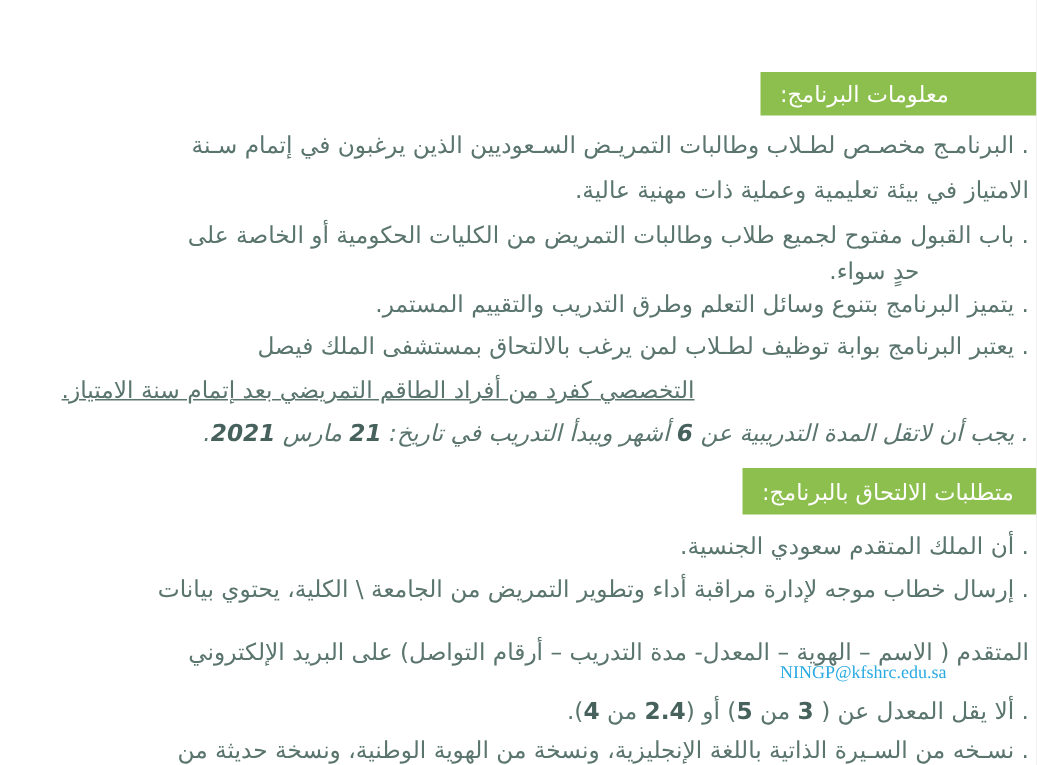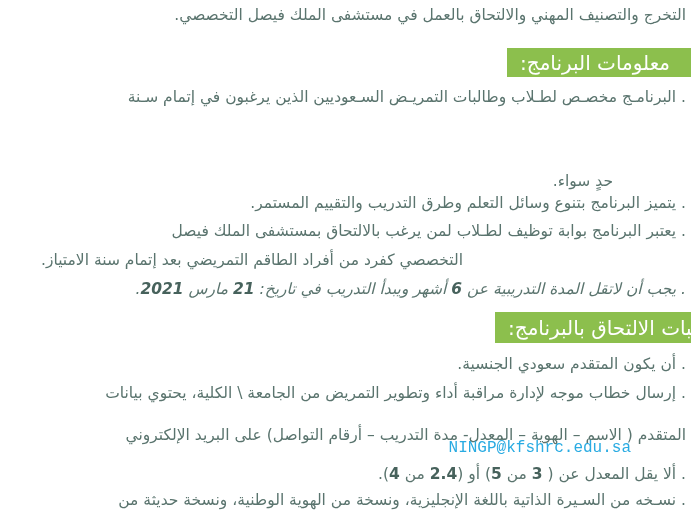--- a/index.html
+++ b/index.html
@@ -29,77 +29,78 @@
     background:var(--accent-green,#8cbf4d);
   }
   .bar-label {
     position:absolute;
     left:13px;
     top:0;
     bottom:0;
     display:flex;
     align-items:center;
     color:#ffffff;
-    font-size:20px;
+    font-size:15px;
     white-space:nowrap;
   }
   #bar-program-info   { top:48px;  height:29px; width:184px; }
   #bar-requirements   { top:312px; height:31px; width:196px; }
 
   #line-intro { top:3px; }
   #pi-b1-l1 { top:85px; }
   #pi-b1-l2 { top:115px; }
   #pi-b2-l1 { top:145px; }
   #pi-b2-l2 { top:169px; right:78px;text-align:right; }
   #pi-b3    { top:191px;margin-left:40px; }
   #pi-b4-l1 { top:219px; }
-  #pi-b4-l2 { top:248px; right:228px; }
+  #pi-b4-l2 { top:248px; right:228px;text-decoration:underline; }
   #pi-b5    { top:277px;font-style:italic; }
   #rq-b1    { top:352px; }
   #rq-b2-l1 { top:381px; }
   #rq-b2-l2 { top:423px; }
   #rq-email {
     top:436px; right:60px;
     color:var(--link-blue,#29abe2);
-    font-family:Liberation Mono, monospace;
-    font-size:16px;
+    font-family:Liberation Serif, serif;
+    font-size:12px;
     direction:ltr;
     text-decoration:none;
     cursor:pointer;
   }
   #rq-b3    { top:462px;margin-left:32px; }
   #rq-b4    { top:488px; }
 </style>
 </head>
 <body>
 
 <div class="page">
 
-  <div class="line" id="line-intro">التخرج والتصنيف المهني والالتحاق بالعمل في مستشفى الملك فيصل التخصصي.</div>
 
   <div class="bar" id="bar-program-info">
     <span class="bar-label">معلومات البرنامج:</span>
   </div>
 
   <div class="line" id="pi-b1-l1">. البرنامـج مخصـص لطـلاب وطالبات التمريـض السـعوديين الذين يرغبون في إتمام سـنة</div>
+  <div class="line" id="pi-b1-l2">الامتياز في بيئة تعليمية وعملية ذات مهنية عالية.</div>
 
+  <div class="line" id="pi-b2-l1">. باب القبول مفتوح لجميع طلاب وطالبات التمريض من الكليات الحكومية أو الخاصة على</div>
   <div class="line" id="pi-b2-l2">حدٍ سواء.</div>
 
   <div class="line" id="pi-b3">. يتميز البرنامج بتنوع وسائل التعلم وطرق التدريب والتقييم المستمر.</div>
 
   <div class="line" id="pi-b4-l1">. يعتبر البرنامج بوابة توظيف لطـلاب لمن يرغب بالالتحاق بمستشفى الملك فيصل</div>
   <div class="line" id="pi-b4-l2">التخصصي كفرد من أفراد الطاقم التمريضي بعد إتمام سنة الامتياز.</div>
 
   <div class="line" id="pi-b5">. يجب أن لاتقل المدة التدريبية عن <b>6</b> أشهر ويبدأ التدريب في تاريخ: <b>21</b> مارس <b>2021</b>.</div>
 
   <div class="bar" id="bar-requirements">
     <span class="bar-label">متطلبات الالتحاق بالبرنامج:</span>
   </div>
 
-  <div class="line" id="rq-b1">. أن يكون المتقدم سعودي الجنسية.</div>
+  <div class="line" id="rq-b1">. أن الملك المتقدم سعودي الجنسية.</div>
 
   <div class="line" id="rq-b2-l1">. إرسال خطاب موجه لإدارة مراقبة أداء وتطوير التمريض من الجامعة \ الكلية، يحتوي بيانات</div>
   <div class="line" id="rq-b2-l2">المتقدم ( الاسم – الهوية – المعدل- مدة التدريب – أرقام التواصل) على البريد الإلكتروني</div>
 
   <a class="line" id="rq-email">NINGP@kfshrc.edu.sa</a>
 
   <div class="line" id="rq-b3">. ألا يقل المعدل عن ( <b>3</b> من <b>5</b>) أو (<b>2.4</b> من <b>4</b>).</div>
 
   <div class="line" id="rq-b4">. نسـخه من السـيرة الذاتية  باللغة الإنجليزية، ونسخة من الهوية الوطنية، ونسخة حديثة من</div>
 

